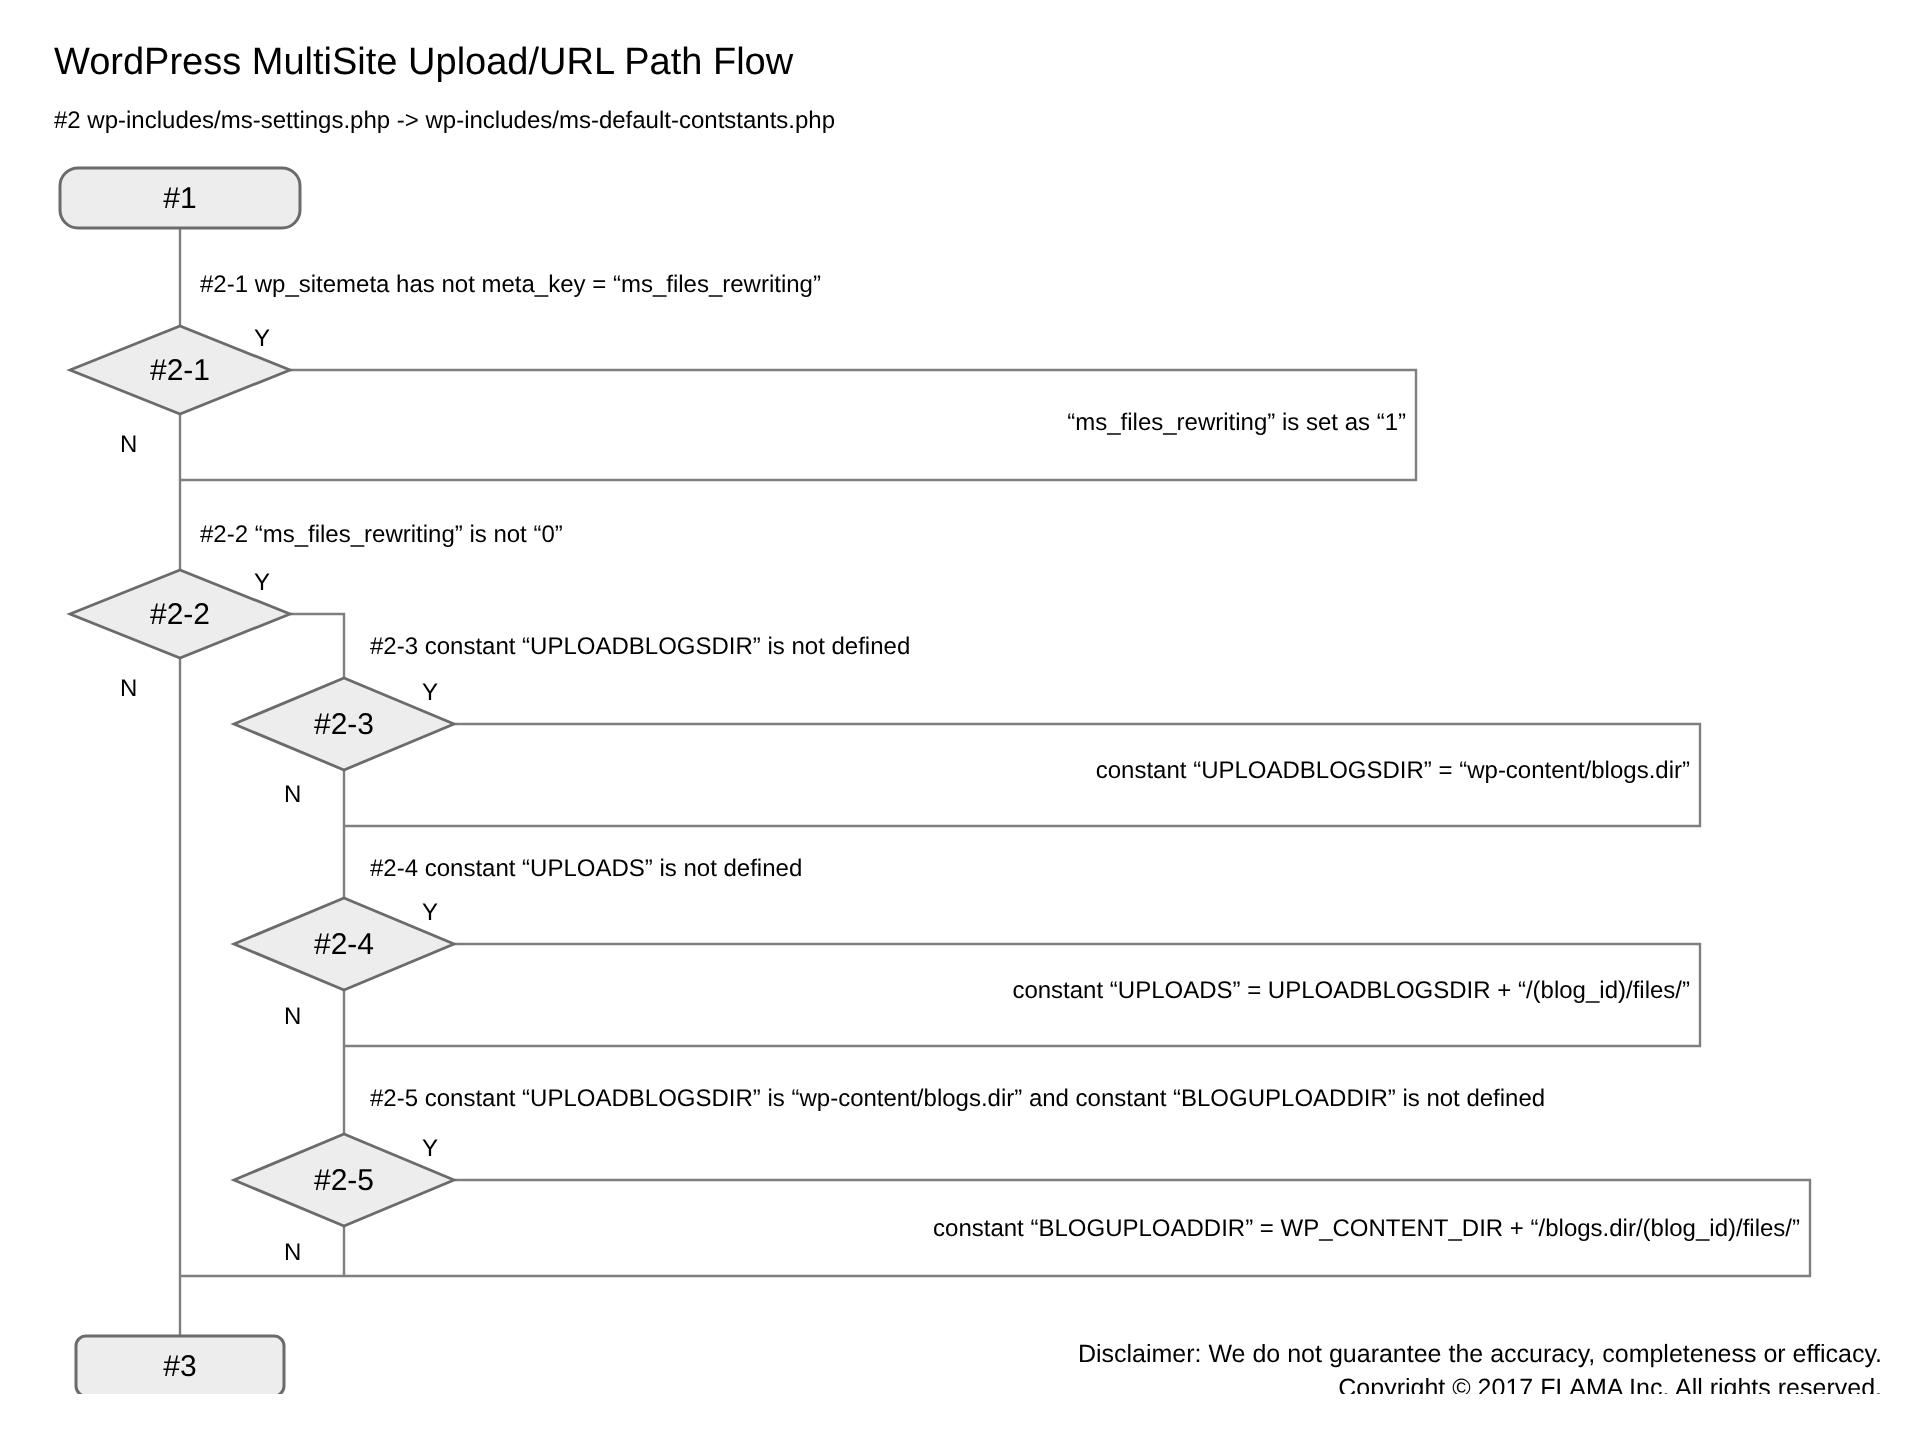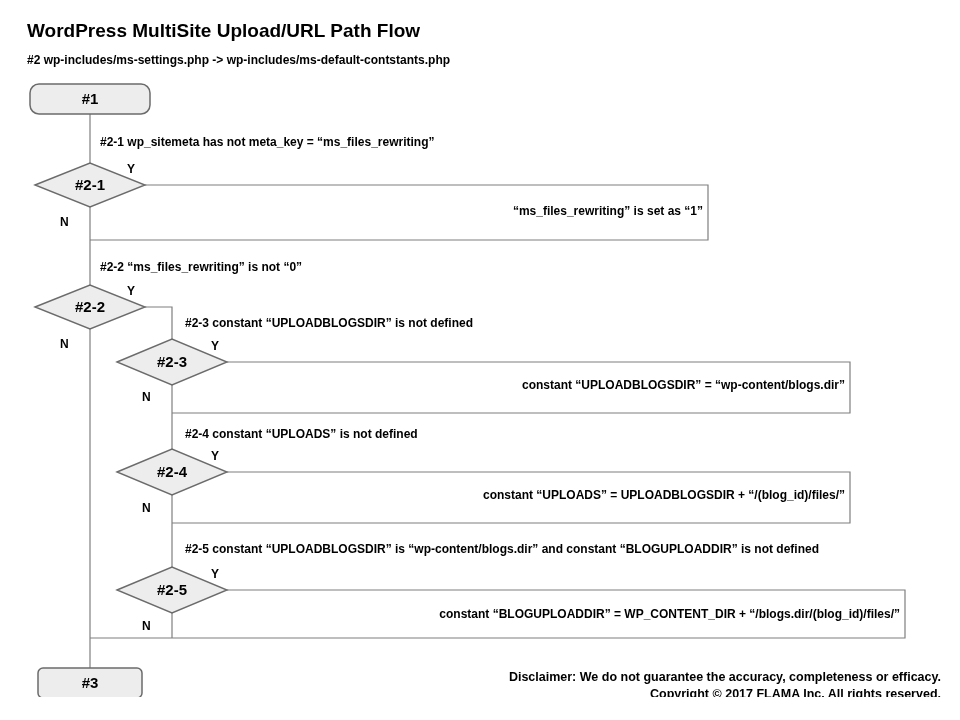--- a/index.html
+++ b/index.html
@@ -3,21 +3,20 @@
 <meta charset="utf-8">
 <style>
   html, body { margin: 0; padding: 0; background: #ffffff; }
   .stage {
     position: relative;
     width: 960px;
     height: 697px;
     background: #ffffff;
     overflow: hidden;
     font-family: "Liberation Sans", sans-serif;
-    font-weight: bold;
   }
   svg { display: block; font-family: "Liberation Sans", sans-serif; }
   .connector { fill: none; stroke: #7f7f7f; stroke-width: 1.2; }
   .shape { fill: #ededed; stroke: #6b6b6b; stroke-width: 1.4; }
   .terminal { fill: #ededed; stroke: #6b6b6b; stroke-width: 1.5; }
   .title-text { font-size: 19px; fill: #000000; }
   .subtitle-text { font-size: 12px; fill: #000000; }
   .node-label { font-size: 15px; fill: #000000; text-anchor: middle; }
   .cond-label { font-size: 12px; fill: #000000; }
   .action-label { font-size: 12px; fill: #000000; text-anchor: end; }

